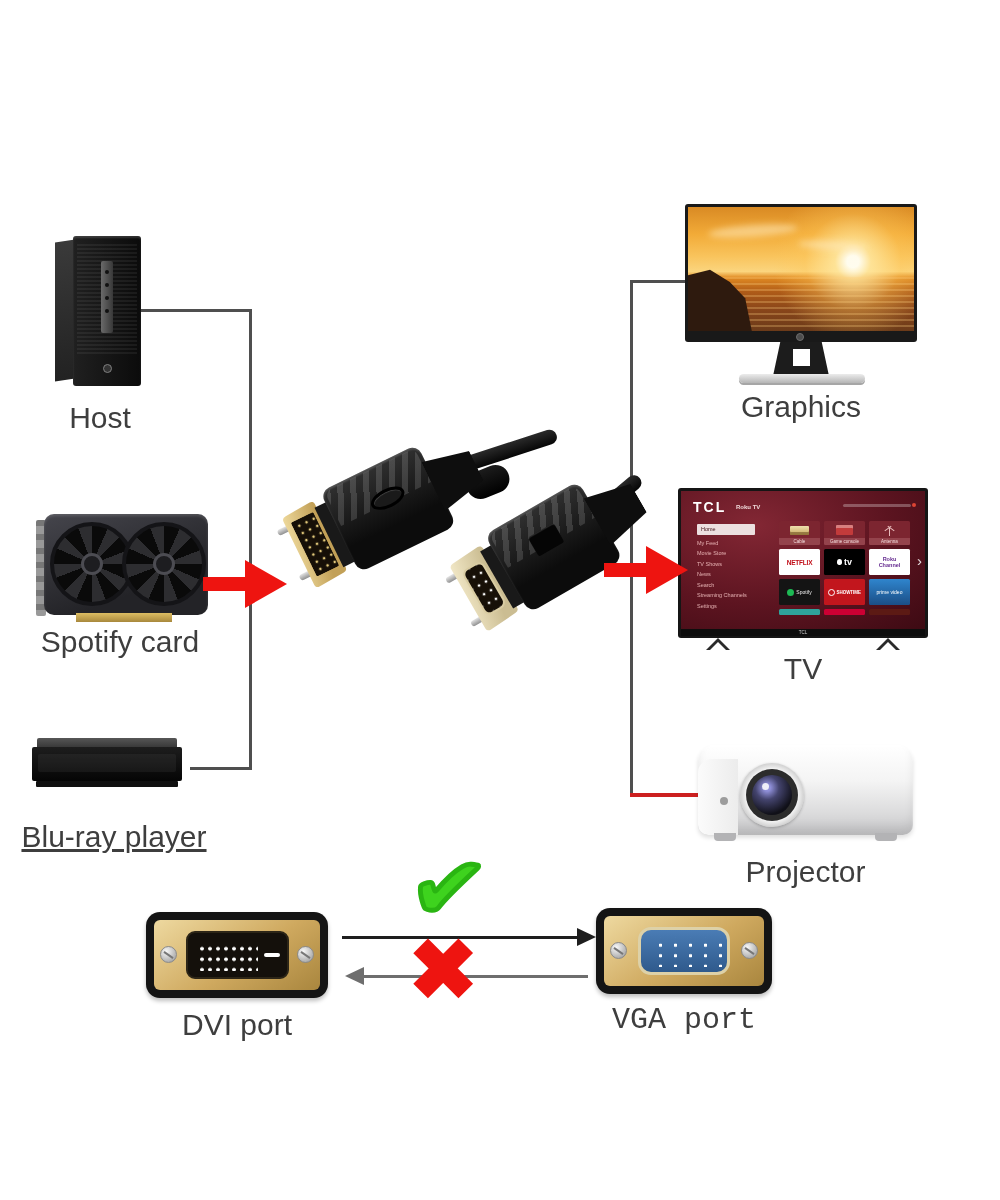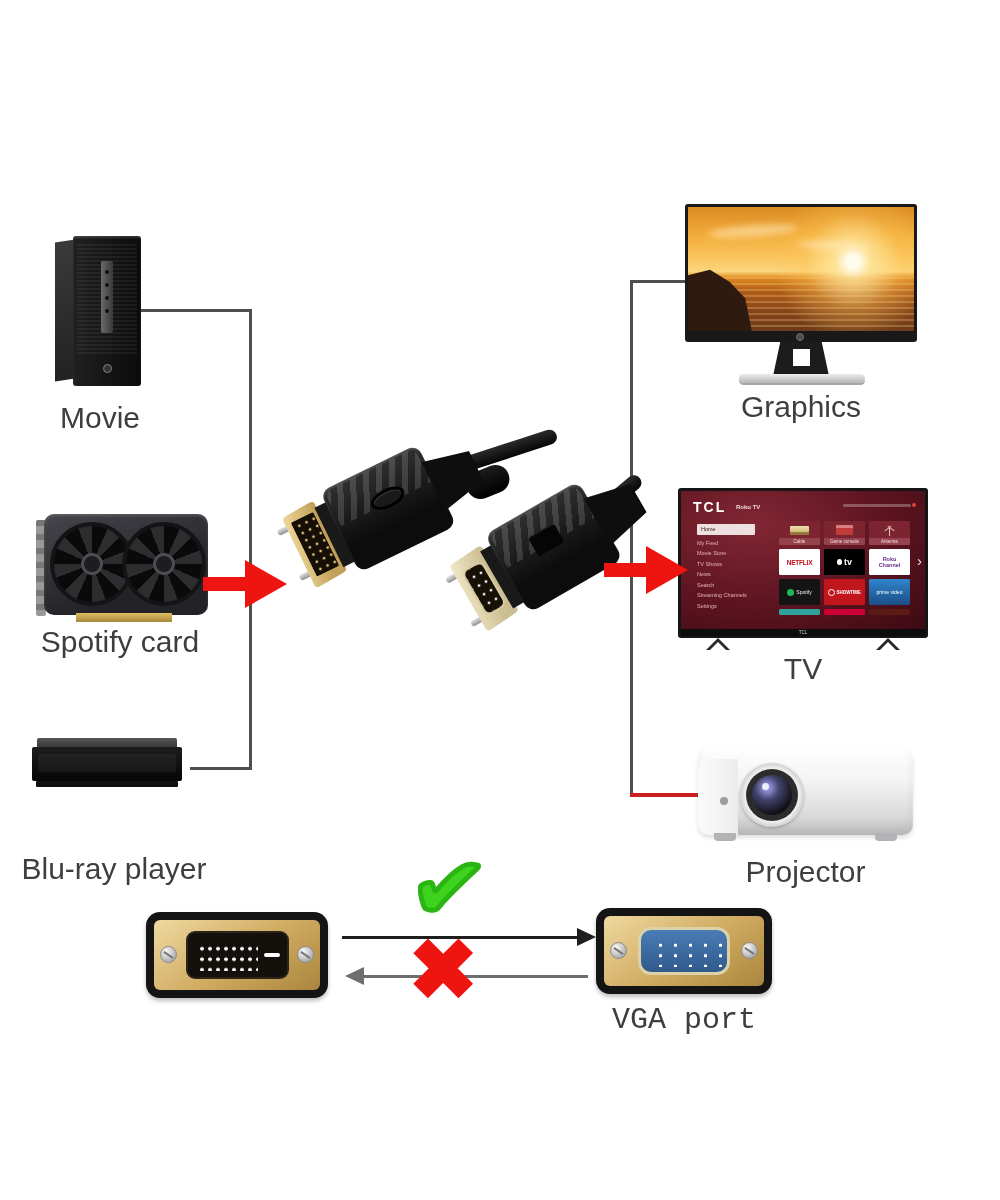--- a/index.html
+++ b/index.html
@@ -235,21 +235,21 @@
     <div class="front"></div>
     <div class="vents"></div>
     <div class="strip">
         <i></i>
         <i></i>
         <i></i>
         <i></i>
       </div>
     <div class="badge"></div>
   </div>
-  <div class="dev-label" style="left:55px; top:401px; width:90px;">Movie</div>
+  <div class="dev-label" style="left:55px; top:401px; width:90px;">Host</div>
 
   <div id="gpu">
     <div class="bracket"></div>
     <div class="shroud"></div>
     <div class="xline a"></div>
     <div class="xline b"></div>
     <div class="fan f1">
         <div class="hub"></div>
       </div>
     <div class="fan f2">
@@ -258,21 +258,21 @@
     <div class="pcie"></div>
   </div>
   <div class="dev-label" style="left:20px; top:625px; width:200px;">Spotify card</div>
 
   <div id="bluray">
     <div class="lid"></div>
     <div class="body"></div>
     <div class="face"></div>
     <div class="base"></div>
   </div>
-  <div class="dev-label" style="left:2px; top:852px; width:224px;">Blu-ray player</div>
+  <div class="dev-label" style="left:2px; top:820px; width:224px;text-decoration:underline;">Blu-ray player</div>
 
   <div id="monitor">
     <div class="frame"></div>
     <div class="screen">
       <div class="cloud c1"></div>
       <div class="cloud c2"></div>
       <div class="sea-streaks"></div>
       <div class="cliff"></div>
     </div>
     <div class="bezel-logo"></div>
@@ -402,20 +402,21 @@
   <div class="port" id="dviport">
     <div class="shell"></div>
     <div class="plate"></div>
     <div class="screw l"></div>
     <div class="screw r"></div>
     <div class="recept">
       <div class="pingrid"></div>
       <div class="slot"></div>
     </div>
   </div>
+  <div class="dev-label" style="left:146px; top:1008px; width:182px;">DVI port</div>
 
   <div class="port" id="vgaport">
     <div class="shell"></div>
     <div class="plate"></div>
     <div class="screw l"></div>
     <div class="screw r"></div>
     <div class="dsub">
       <div class="pingrid"></div>
     </div>
   </div>

